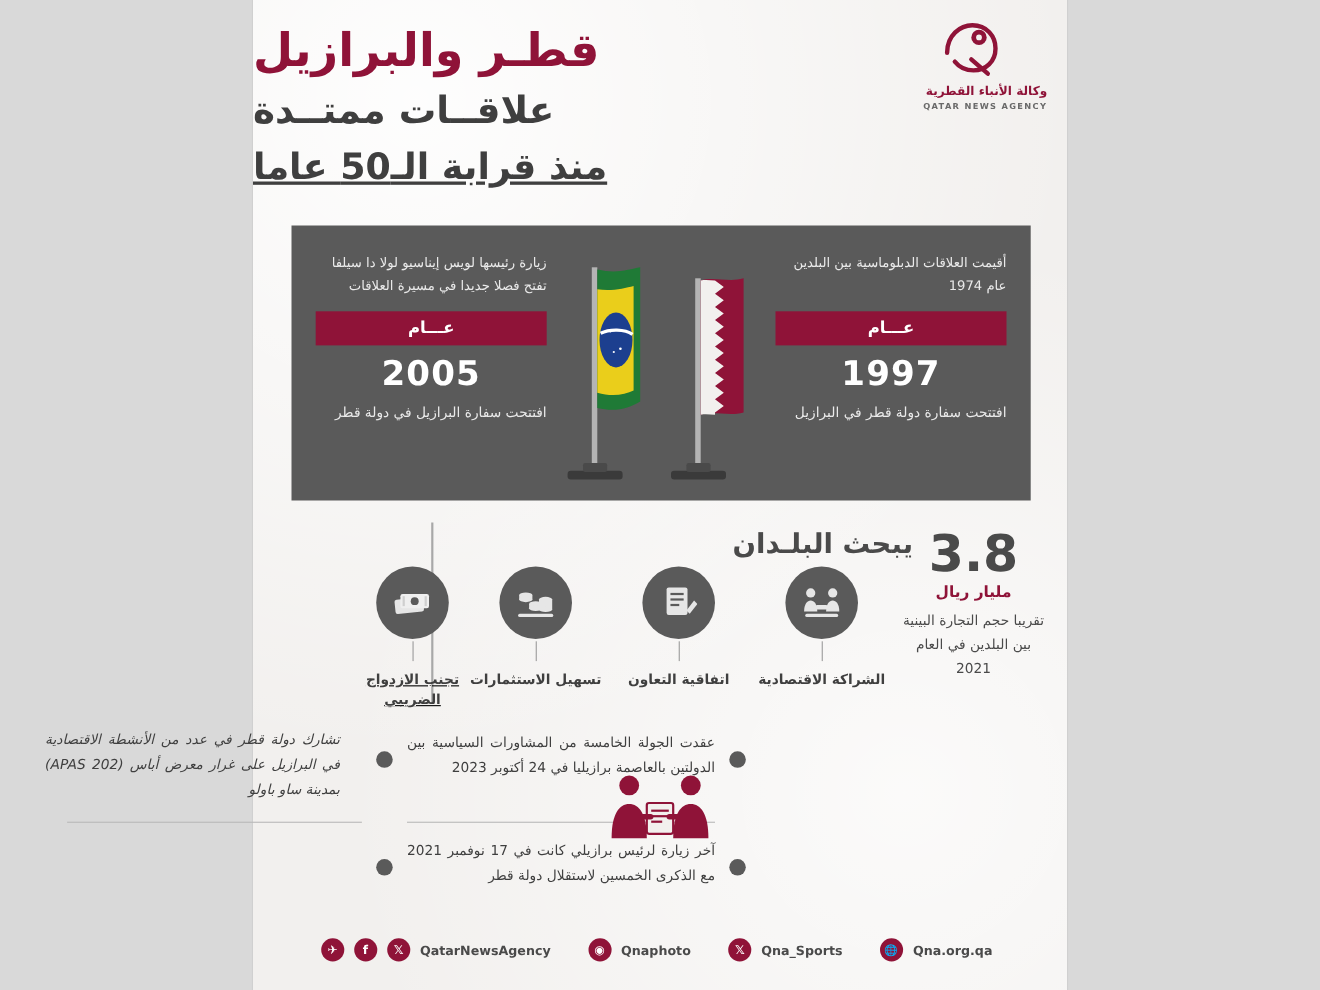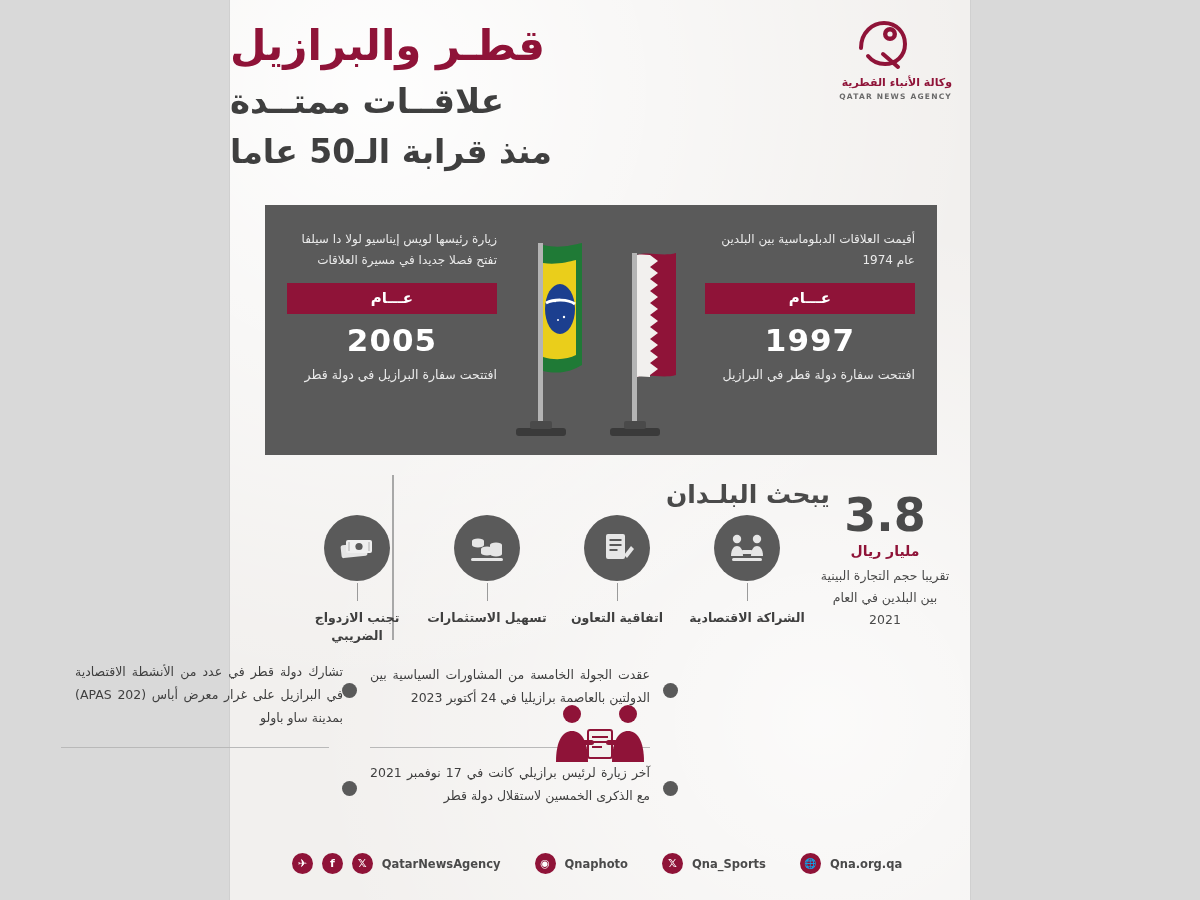--- a/index.html
+++ b/index.html
@@ -39,21 +39,21 @@
   .title-wrap{
     position:absolute;left:0;top:22px;width:640px;text-align:left;
   }
   .t1{
     font-size:42px;font-weight:bold;color:#8f1338;letter-spacing:1px;line-height:1.15;
   }
   .t2{
     font-size:34px;font-weight:bold;color:#3f3f3f;letter-spacing:6px;line-height:1.5;margin-top:6px;
   }
   .t3{
-    font-size:33px;font-weight:bold;color:#3f3f3f;line-height:1.4;margin-top:2px;
+    font-size:33px;font-weight:bold;color:#3f3f3f;line-height:1.4;margin-top:2px;text-decoration:underline;
   }
   
   .panel{
     position:absolute;left:35px;top:205px;width:672px;height:250px;
     background:#5a5a5a;
   }
   .panel .col{
     position:absolute;top:24px;width:210px;color:#fff;
   }
   .panel .col.right{right:22px;text-align:right;}
@@ -72,21 +72,21 @@
   .yeardesc{
     margin-top:6px;font-size:12.5px;line-height:1.7;color:#eaeaea;text-align:right;
   }
   
   .flags{position:absolute;left:50%;top:10px;transform:translateX(-50%);width:230px;height:235px;}
   
   .mid-title{
     position:absolute;right:140px;top:480px;font-size:25px;font-weight:bold;color:#4a4a4a;letter-spacing:4px;
   }
   .stat{
-    position:absolute;right:20px;top:492px;width:130px;text-align:center;color:#4a4a4a;
+    position:absolute;right:20px;top:480px;width:130px;text-align:center;color:#4a4a4a;
   }
   .stat .num{font-size:46px;font-weight:bold;color:#4a4a4a;line-height:1;}
   .stat .unit{font-size:14px;font-weight:bold;color:#8f1338;margin-top:5px;}
   .stat .desc{font-size:12.5px;line-height:1.75;color:#4a4a4a;margin-top:6px;}
   .circles{
     position:absolute;left:40px;top:515px;width:540px;height:130px;
   }
   .circ-item{position:absolute;top:0;width:126px;text-align:center;}
   .circ{
     width:66px;height:66px;border-radius:50%;background:#5a5a5a;margin:0 auto;
@@ -247,21 +247,21 @@
             <ellipse cx="18" cy="20" rx="6" ry="2.4" fill="#e6e6e6"></ellipse>
             <ellipse cx="27" cy="12" rx="6" ry="2.4" fill="#e6e6e6"></ellipse>
             <rect x="21" y="12" width="12" height="9" fill="#e6e6e6"></rect>
             <ellipse cx="27" cy="21" rx="6" ry="2.4" fill="#e6e6e6"></ellipse>
             <rect x="2" y="25" width="32" height="3" rx="1.5" fill="#e6e6e6"></rect>
           </svg>
         </div>
         <div class="circ-label">تسهيل الاستثمارات</div>
       </div>
 
-      <div class="circ-item" style="right:390px;">
+      <div class="circ-item" style="right:372px;text-decoration:underline;">
         <div class="circ">
           <svg width="36" height="28" viewBox="0 0 36 28">
             <rect x="2" y="10" width="26" height="13" rx="2" fill="#e6e6e6" transform="rotate(-6 15 16)"></rect>
             <rect x="7" y="6" width="26" height="13" rx="2" fill="#efefef"></rect>
             <circle cx="20" cy="12.5" r="3.6" fill="#5a5a5a"></circle>
             <rect x="9" y="8" width="2" height="9" fill="#cfcfcf"></rect>
             <rect x="29" y="8" width="2" height="9" fill="#cfcfcf"></rect>
           </svg>
         </div>
         <div class="circ-label">تجنب الازدواج الضريبي</div>
@@ -272,21 +272,21 @@
 
       <div class="dot" style="right:292px;top:28px;"></div>
       <div class="bl" style="right:320px;top:8px;">عقدت الجولة الخامسة من المشاورات السياسية بين الدولتين بالعاصمة برازيليا في 24 أكتوبر 2023</div>
 
       <div class="hline" style="right:320px;top:92px;width:280px;"></div>
 
       <div class="dot" style="right:292px;top:126px;"></div>
       <div class="bl" style="right:320px;top:106px;">آخر زيارة لرئيس برازيلي كانت في 17 نوفمبر 2021 مع الذكرى الخمسين لاستقلال دولة قطر</div>
 
       <div class="dot" style="right:613px;top:28px;"></div>
-      <div class="bl" style="right:627px;top:5px;width:268px;">تشارك دولة قطر في عدد من الأنشطة الاقتصادية في البرازيل على غرار معرض أباس (APAS 202) بمدينة ساو باولو</div>
+      <div class="bl" style="right:661px;top:5px;width:268px;font-style:italic;">تشارك دولة قطر في عدد من الأنشطة الاقتصادية في البرازيل على غرار معرض أباس (APAS 202) بمدينة ساو باولو</div>
 
       <div class="hline" style="right:641px;top:92px;width:268px;"></div>
 
       <div class="dot" style="right:613px;top:126px;"></div>
     </div>
 
     <div class="couple">
       <svg width="120" height="80" viewBox="0 0 120 80">
         <circle cx="32" cy="14" r="9" fill="#8f1338"></circle>
         <path d="M16 62 C16 40 23 31 32 31 C41 31 48 40 48 62 Z" fill="#8f1338"></path>

